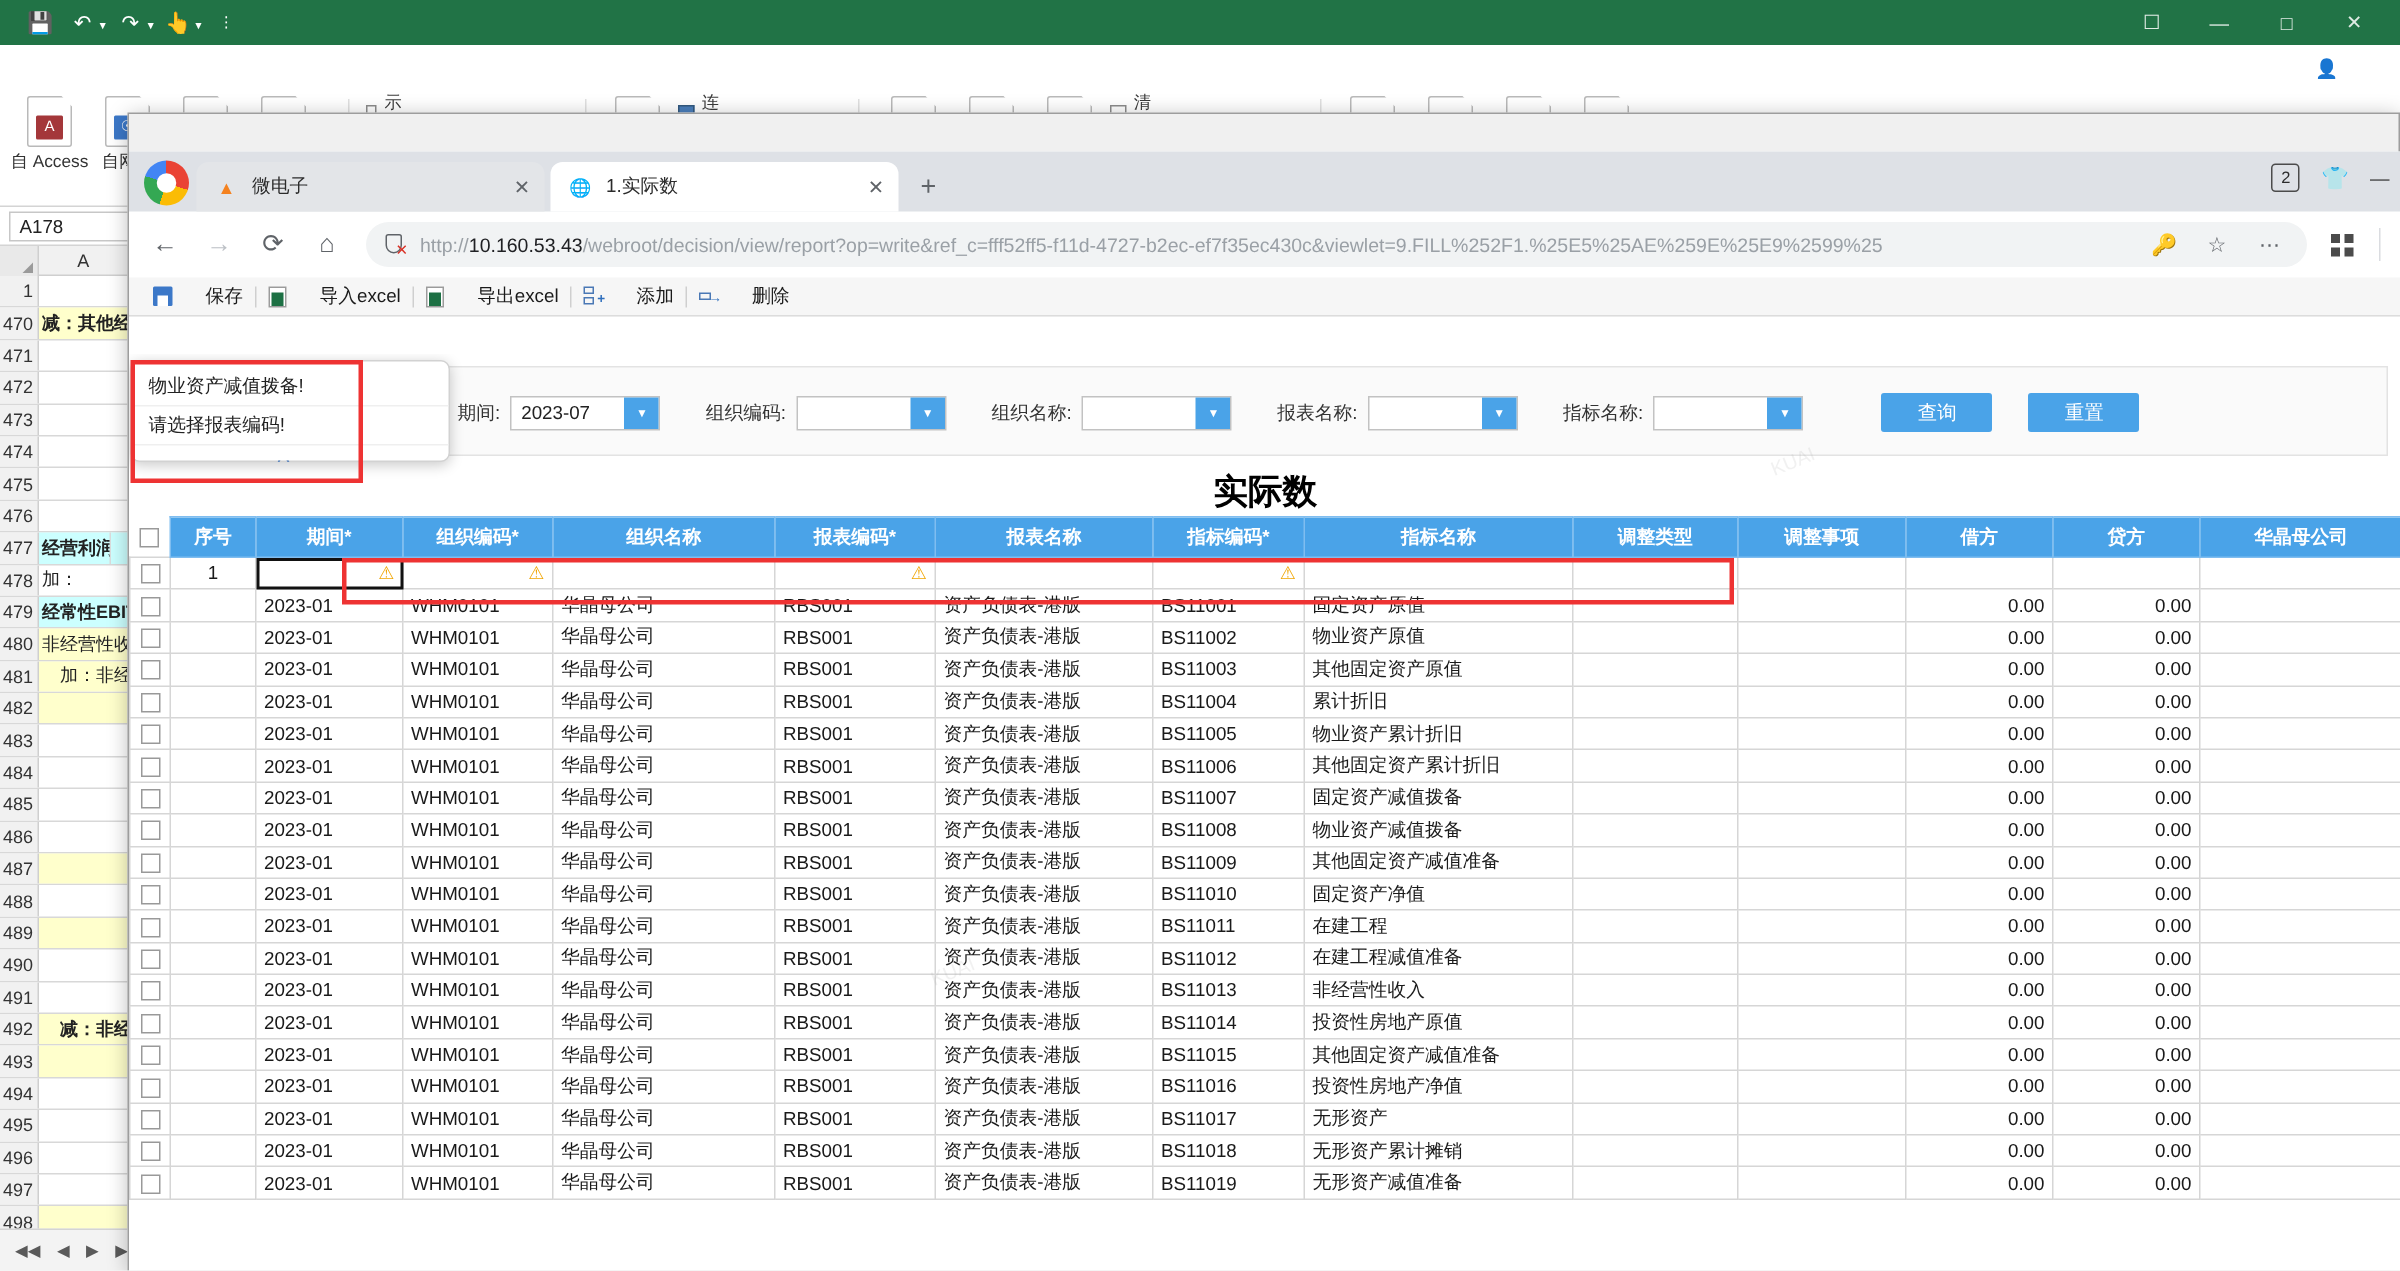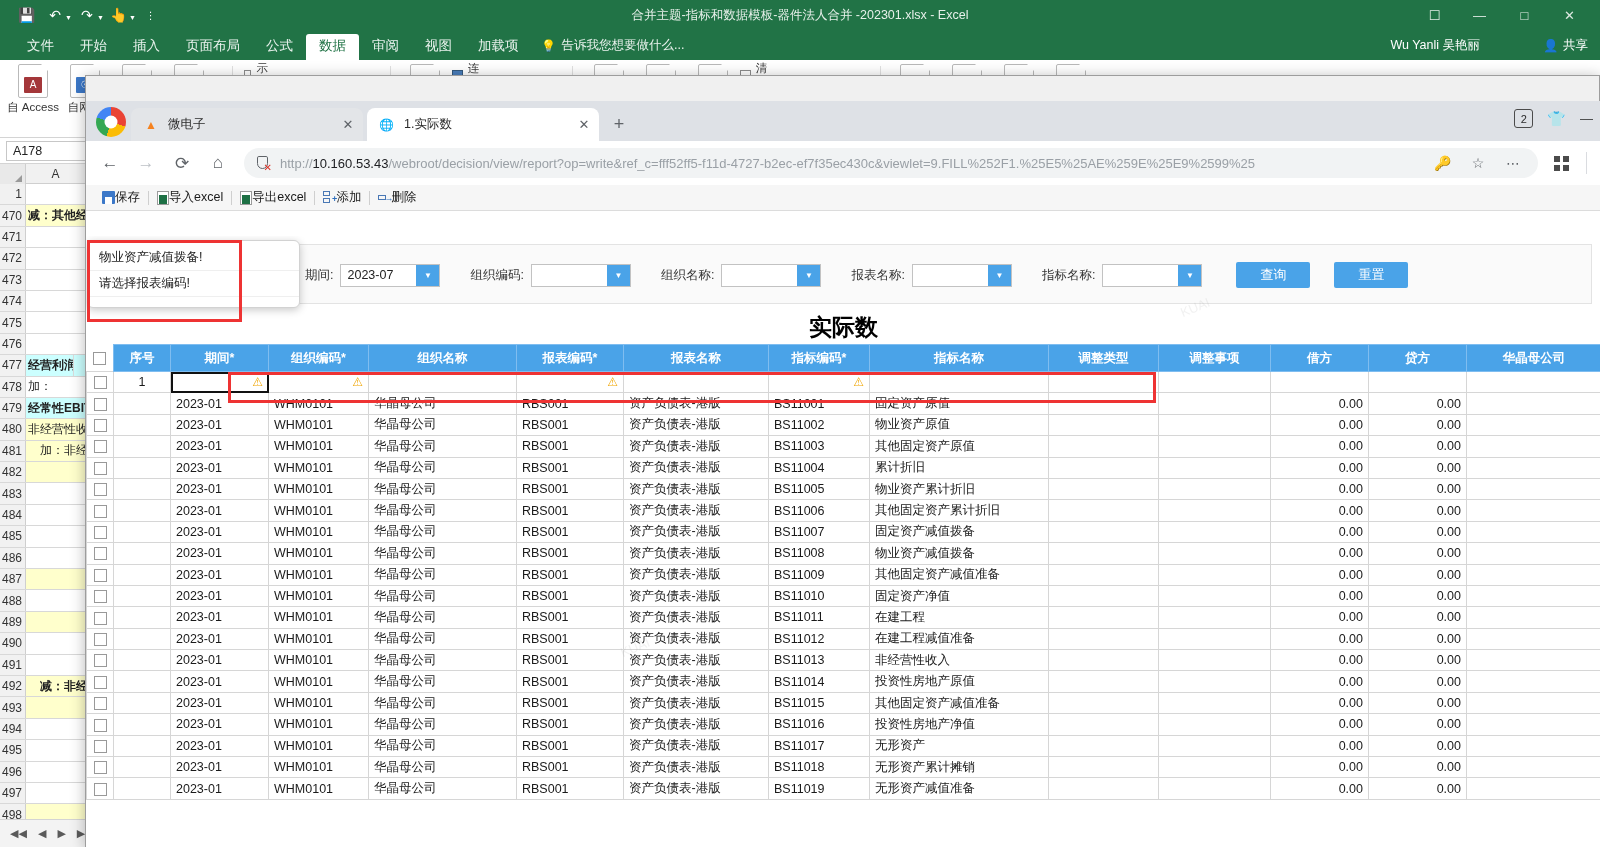--- a/index.html
+++ b/index.html
@@ -150,21 +150,21 @@
   .omni-ico { width: 26px; height: 26px; display: flex; align-items: center; justify-content: center;
               color: #5f6368; font-size: 14px; flex: none; }
   .ext-ico { width: 30px; height: 30px; display: flex; align-items: center; justify-content: center; margin-left: 4px; }
   .grid4 { display: grid; grid-template-columns: 6px 6px; grid-template-rows: 6px 6px; gap: 3px; }
   .grid4 i { background: #4b4b4b; display: block; }
   .vdiv { width: 1px; height: 22px; background: #dadce0; margin: 0 6px; }
 
   
   .rpt-toolbar { height: 26px; background: #f6f6f6; border-bottom: 1px solid #dcdcdc;
                  display: flex; align-items: center; padding-left: 8px; gap: 0px; font-size: 12.5px; color: #1a1a1a; }
-  .tb-item { display: flex; align-items: center; gap: 0; padding: 0 8px; }
+  .tb-item { display: flex; align-items: center; gap: 22px; padding: 0 8px; }
   .tb-div { width: 1px; height: 14px; background: #cfcfcf; }
   .ic-save { width: 13px; height: 13px; background: #3c78c8; position: relative; border-radius: 1px; }
   .ic-save:after { content: ""; position: absolute; left: 3px; top: 6px; width: 7px; height: 7px; background: #fff; }
   .ic-xls { width: 12px; height: 14px; background: #ffffff; border: 1px solid #9b9b9b; position: relative; }
   .ic-xls:after { content: ""; position: absolute; left: 1px; top: 3px; width: 8px; height: 9px; background: #1d7044; }
   .ic-add { width: 13px; height: 13px; position: relative; }
   .ic-add .b1, .ic-add .b2 { position: absolute; left: 0; width: 7px; height: 5px; border: 1px solid #4a78b5; }
   .ic-add .b1 { top: 0; } .ic-add .b2 { top: 7px; }
   .ic-add .pl { position: absolute; right: -1px; top: 3px; color: #2f6fbd; font-size: 9px; font-weight: bold; }
   .ic-del { width: 13px; height: 13px; position: relative; }
@@ -234,43 +234,27 @@
     <div class="excel-qat">
       <div class="qat-btn">💾</div>
       <div class="qat-btn">↶</div>
       <div class="qat-caret">▼</div>
       <div class="qat-btn">↷</div>
       <div class="qat-caret">▼</div>
       <div class="qat-btn">👆</div>
       <div class="qat-caret">▼</div>
       <div class="qat-btn" style="font-size:10px;">⋮</div>
     </div>
-    <div class="excel-title">合并主题-指标和数据模板-器件法人合并 -202301.xlsx - Excel</div>
     <div class="win-ctrls">
       <div class="win-btn">☐</div>
       <div class="win-btn">—</div>
       <div class="win-btn">□</div>
       <div class="win-btn">✕</div>
     </div>
 
-    <div class="excel-ribbon-tabs">
-      <div class="rtab">文件</div>
-      <div class="rtab">开始</div>
-      <div class="rtab">插入</div>
-      <div class="rtab">页面布局</div>
-      <div class="rtab">公式</div>
-      <div class="rtab active">数据</div>
-      <div class="rtab">审阅</div>
-      <div class="rtab">视图</div>
-      <div class="rtab">加载项</div>
-      <div class="rtab-tellme">
-        <span class="bulb">💡</span>
-        <span>告诉我您想要做什么...</span>
-      </div>
-    </div>
     <div class="excel-user">Wu Yanli 吴艳丽</div>
     <div class="excel-share">
       <span>👤</span>
       <span>共享</span>
     </div>
 
     <div class="excel-ribbon">
       <div class="rib-grp" style="left:10px;">
         <div class="rib-item">
           <div class="rib-ico">
@@ -730,21 +714,21 @@
               <span class="f-val"></span>
               <span class="f-arrow">▼</span>
             </span>
 
             <span class="f-lbl" style="margin-left:30px;">指标名称:</span>
             <span class="f-ctl">
               <span class="f-val"></span>
               <span class="f-arrow">▼</span>
             </span>
 
-            <span class="f-btn" style="margin-left:34px;text-align:center;">查询</span>
+            <span class="f-btn" style="margin-left:52px;text-align:center;">查询</span>
             <span class="f-btn" style="margin-left:24px;">重置</span>
           </div>
         </div>
 
         <div class="tip-wrap">
           <div class="tip-box">
             <div class="tip-line">物业资产减值拨备!</div>
             <div class="tip-line">请选择报表编码!</div>
             <div class="tip-caret"></div>
           </div>

